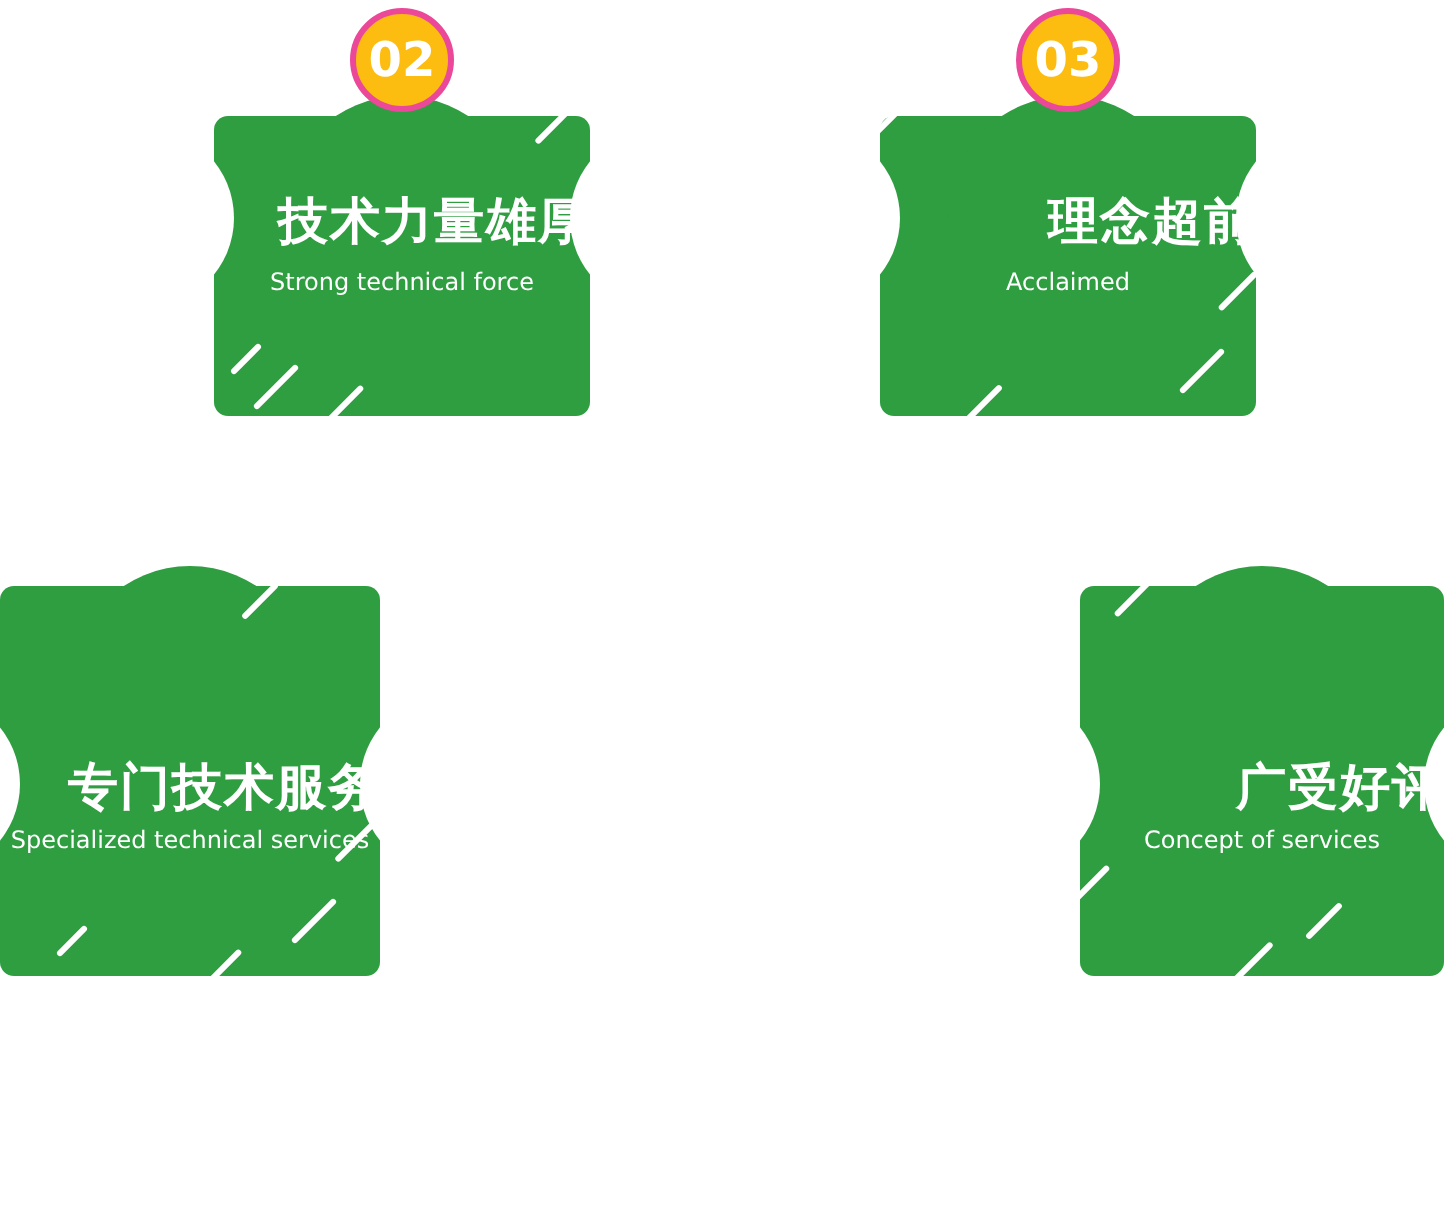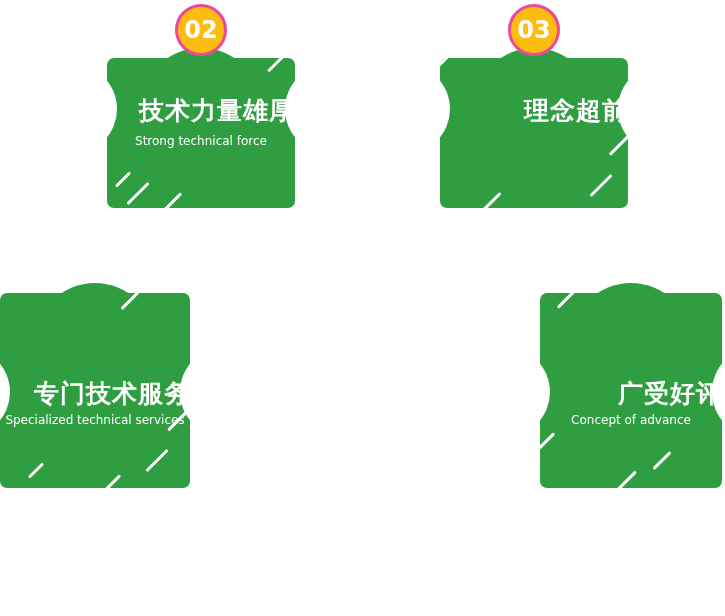--- a/index.html
+++ b/index.html
@@ -137,20 +137,21 @@
   <div class="card card-2">
     <div class="square">
       <div class="bump"></div>
       <div class="notch notch-left"></div>
       <div class="notch notch-right"></div>
       <div class="spark s1"></div>
       <div class="spark s2"></div>
       <div class="spark s3"></div>
       <div class="spark s4"></div>
       <div class="title">理念超前</div>
+      <div class="subtitle">Acclaimed</div>
     </div>
     <div class="badge">
       <span>03</span>
     </div>
   </div>
 
   <div class="card card-3">
     <div class="square">
       <div class="bump"></div>
       <div class="notch notch-left"></div>
@@ -168,17 +169,17 @@
   <div class="card card-4">
     <div class="square">
       <div class="bump"></div>
       <div class="notch notch-left"></div>
       <div class="notch notch-right"></div>
       <div class="spark s1"></div>
       <div class="spark s2"></div>
       <div class="spark s3"></div>
       <div class="spark s4"></div>
       <div class="title">广受好评</div>
-      <div class="subtitle">Concept of advance</div>
+      <div class="subtitle">Concept of services</div>
     </div>
   </div>
 
 </div>
 
 </body></html>

